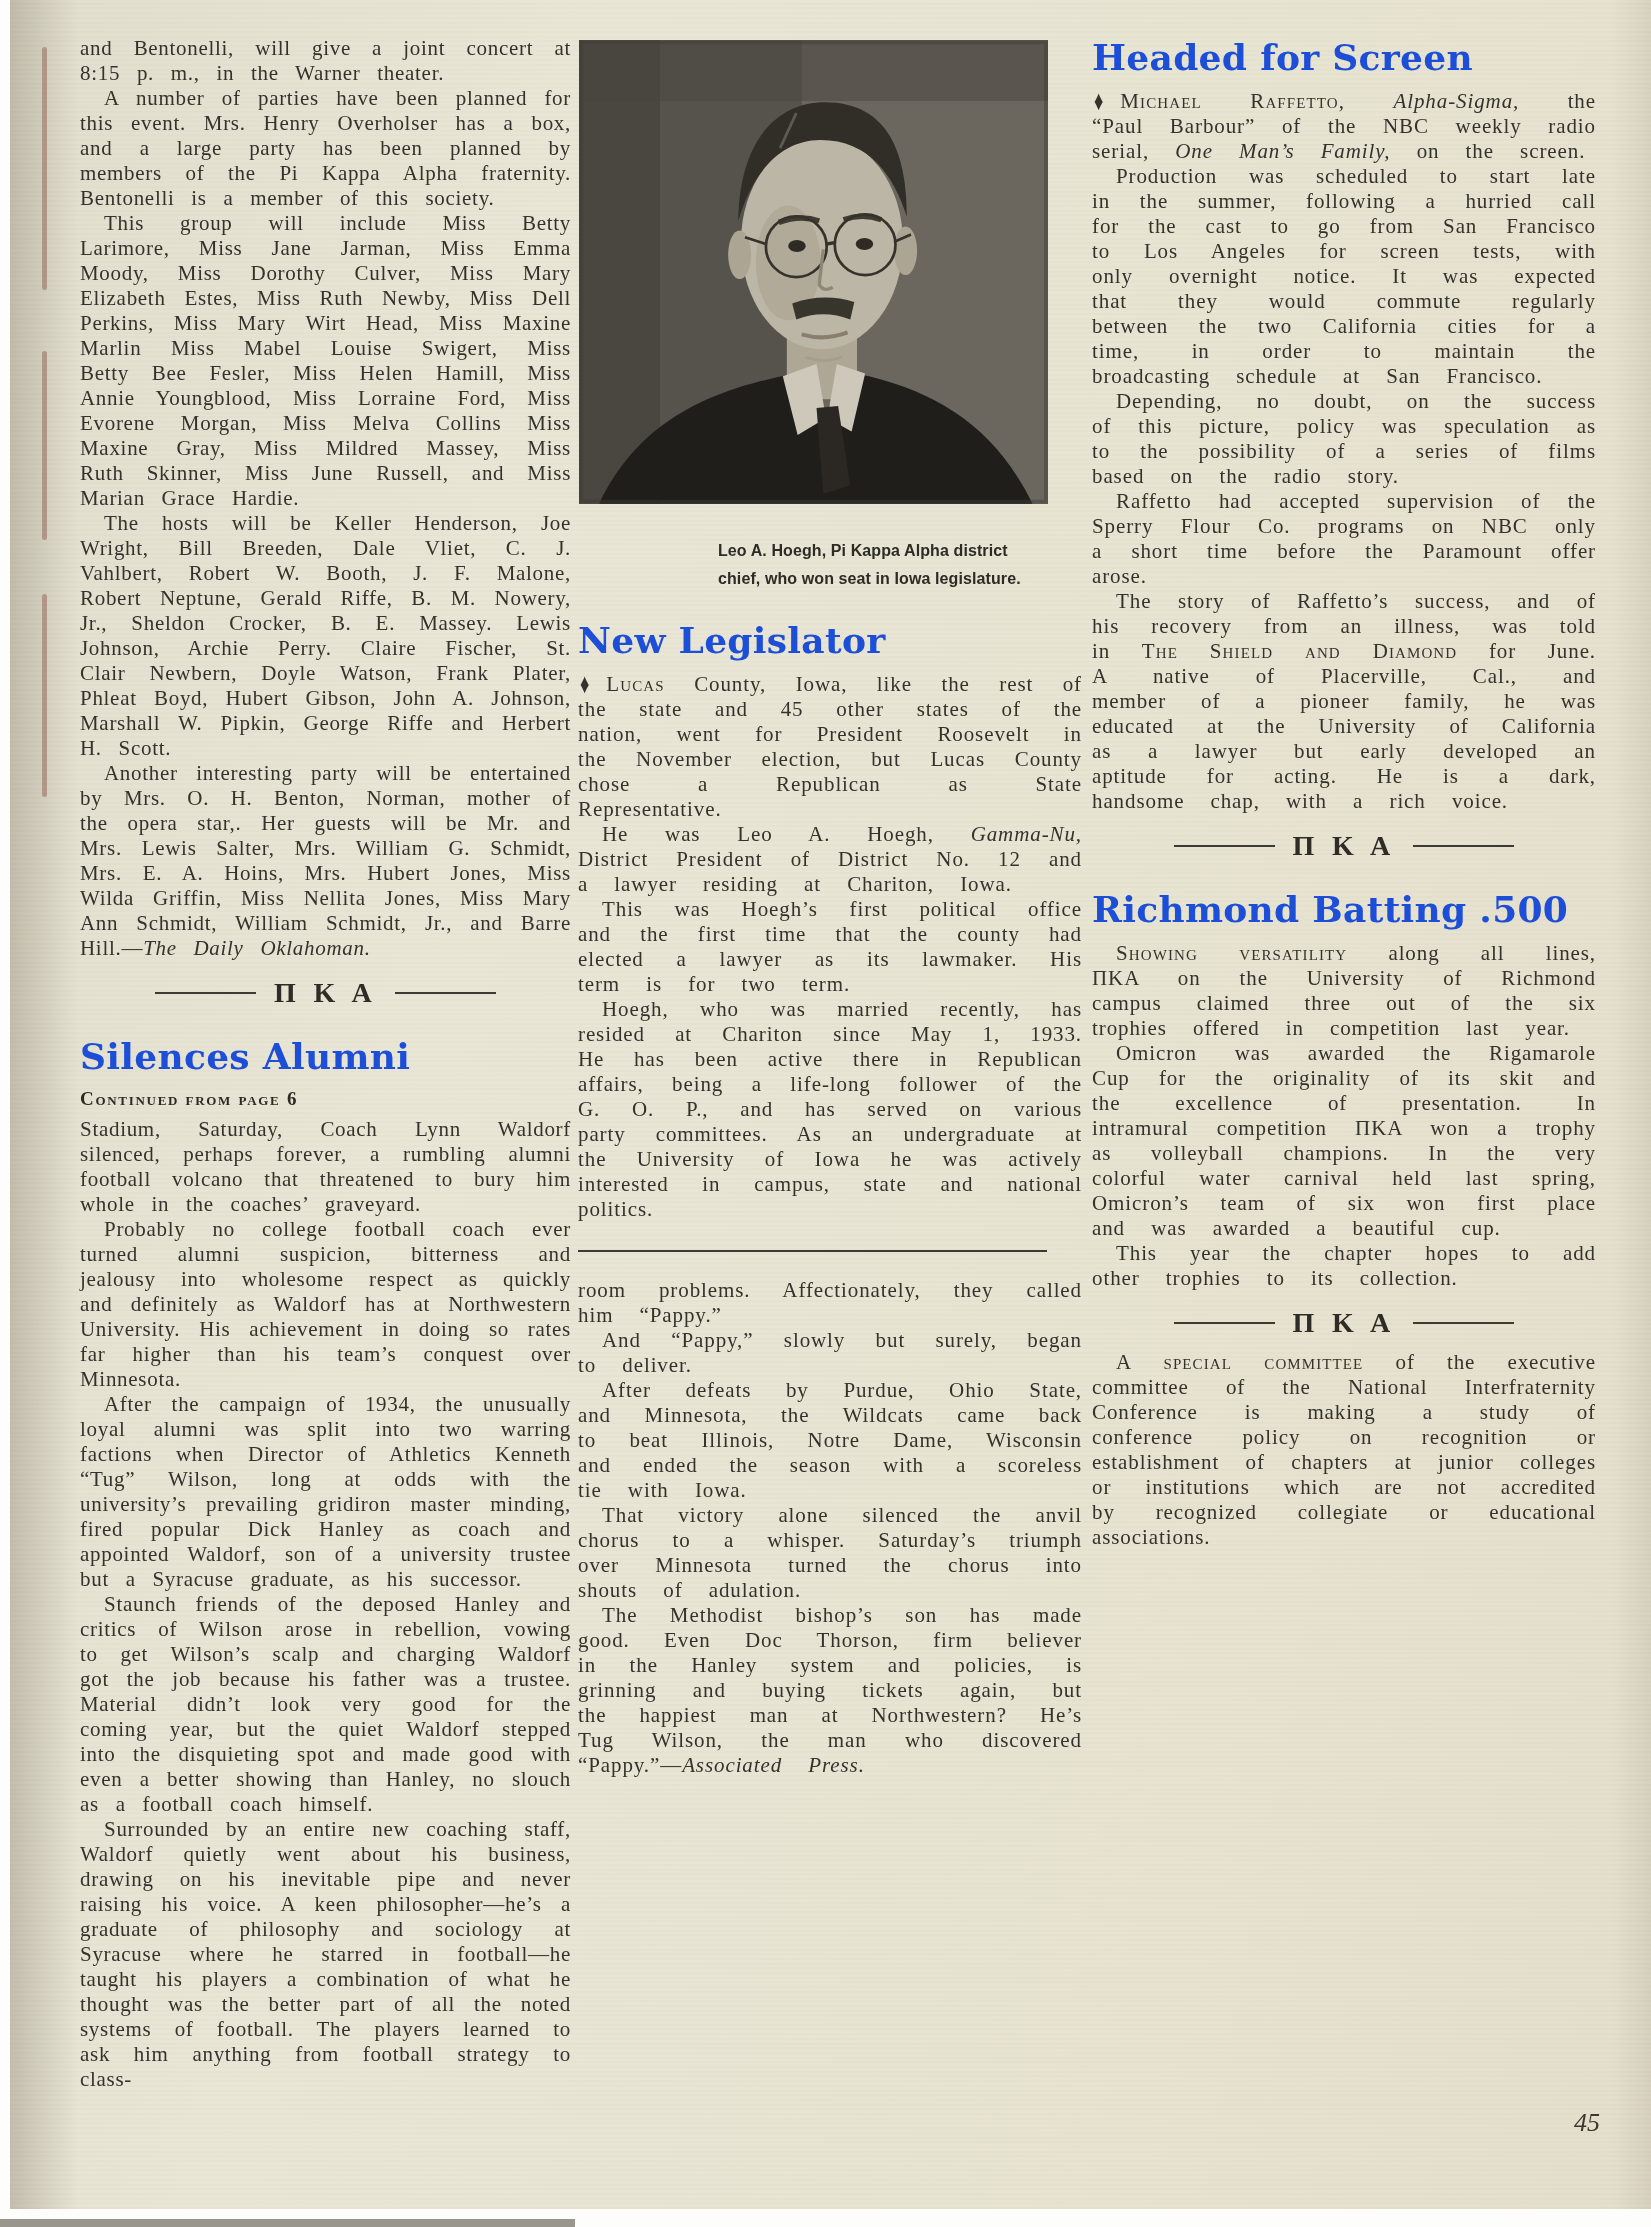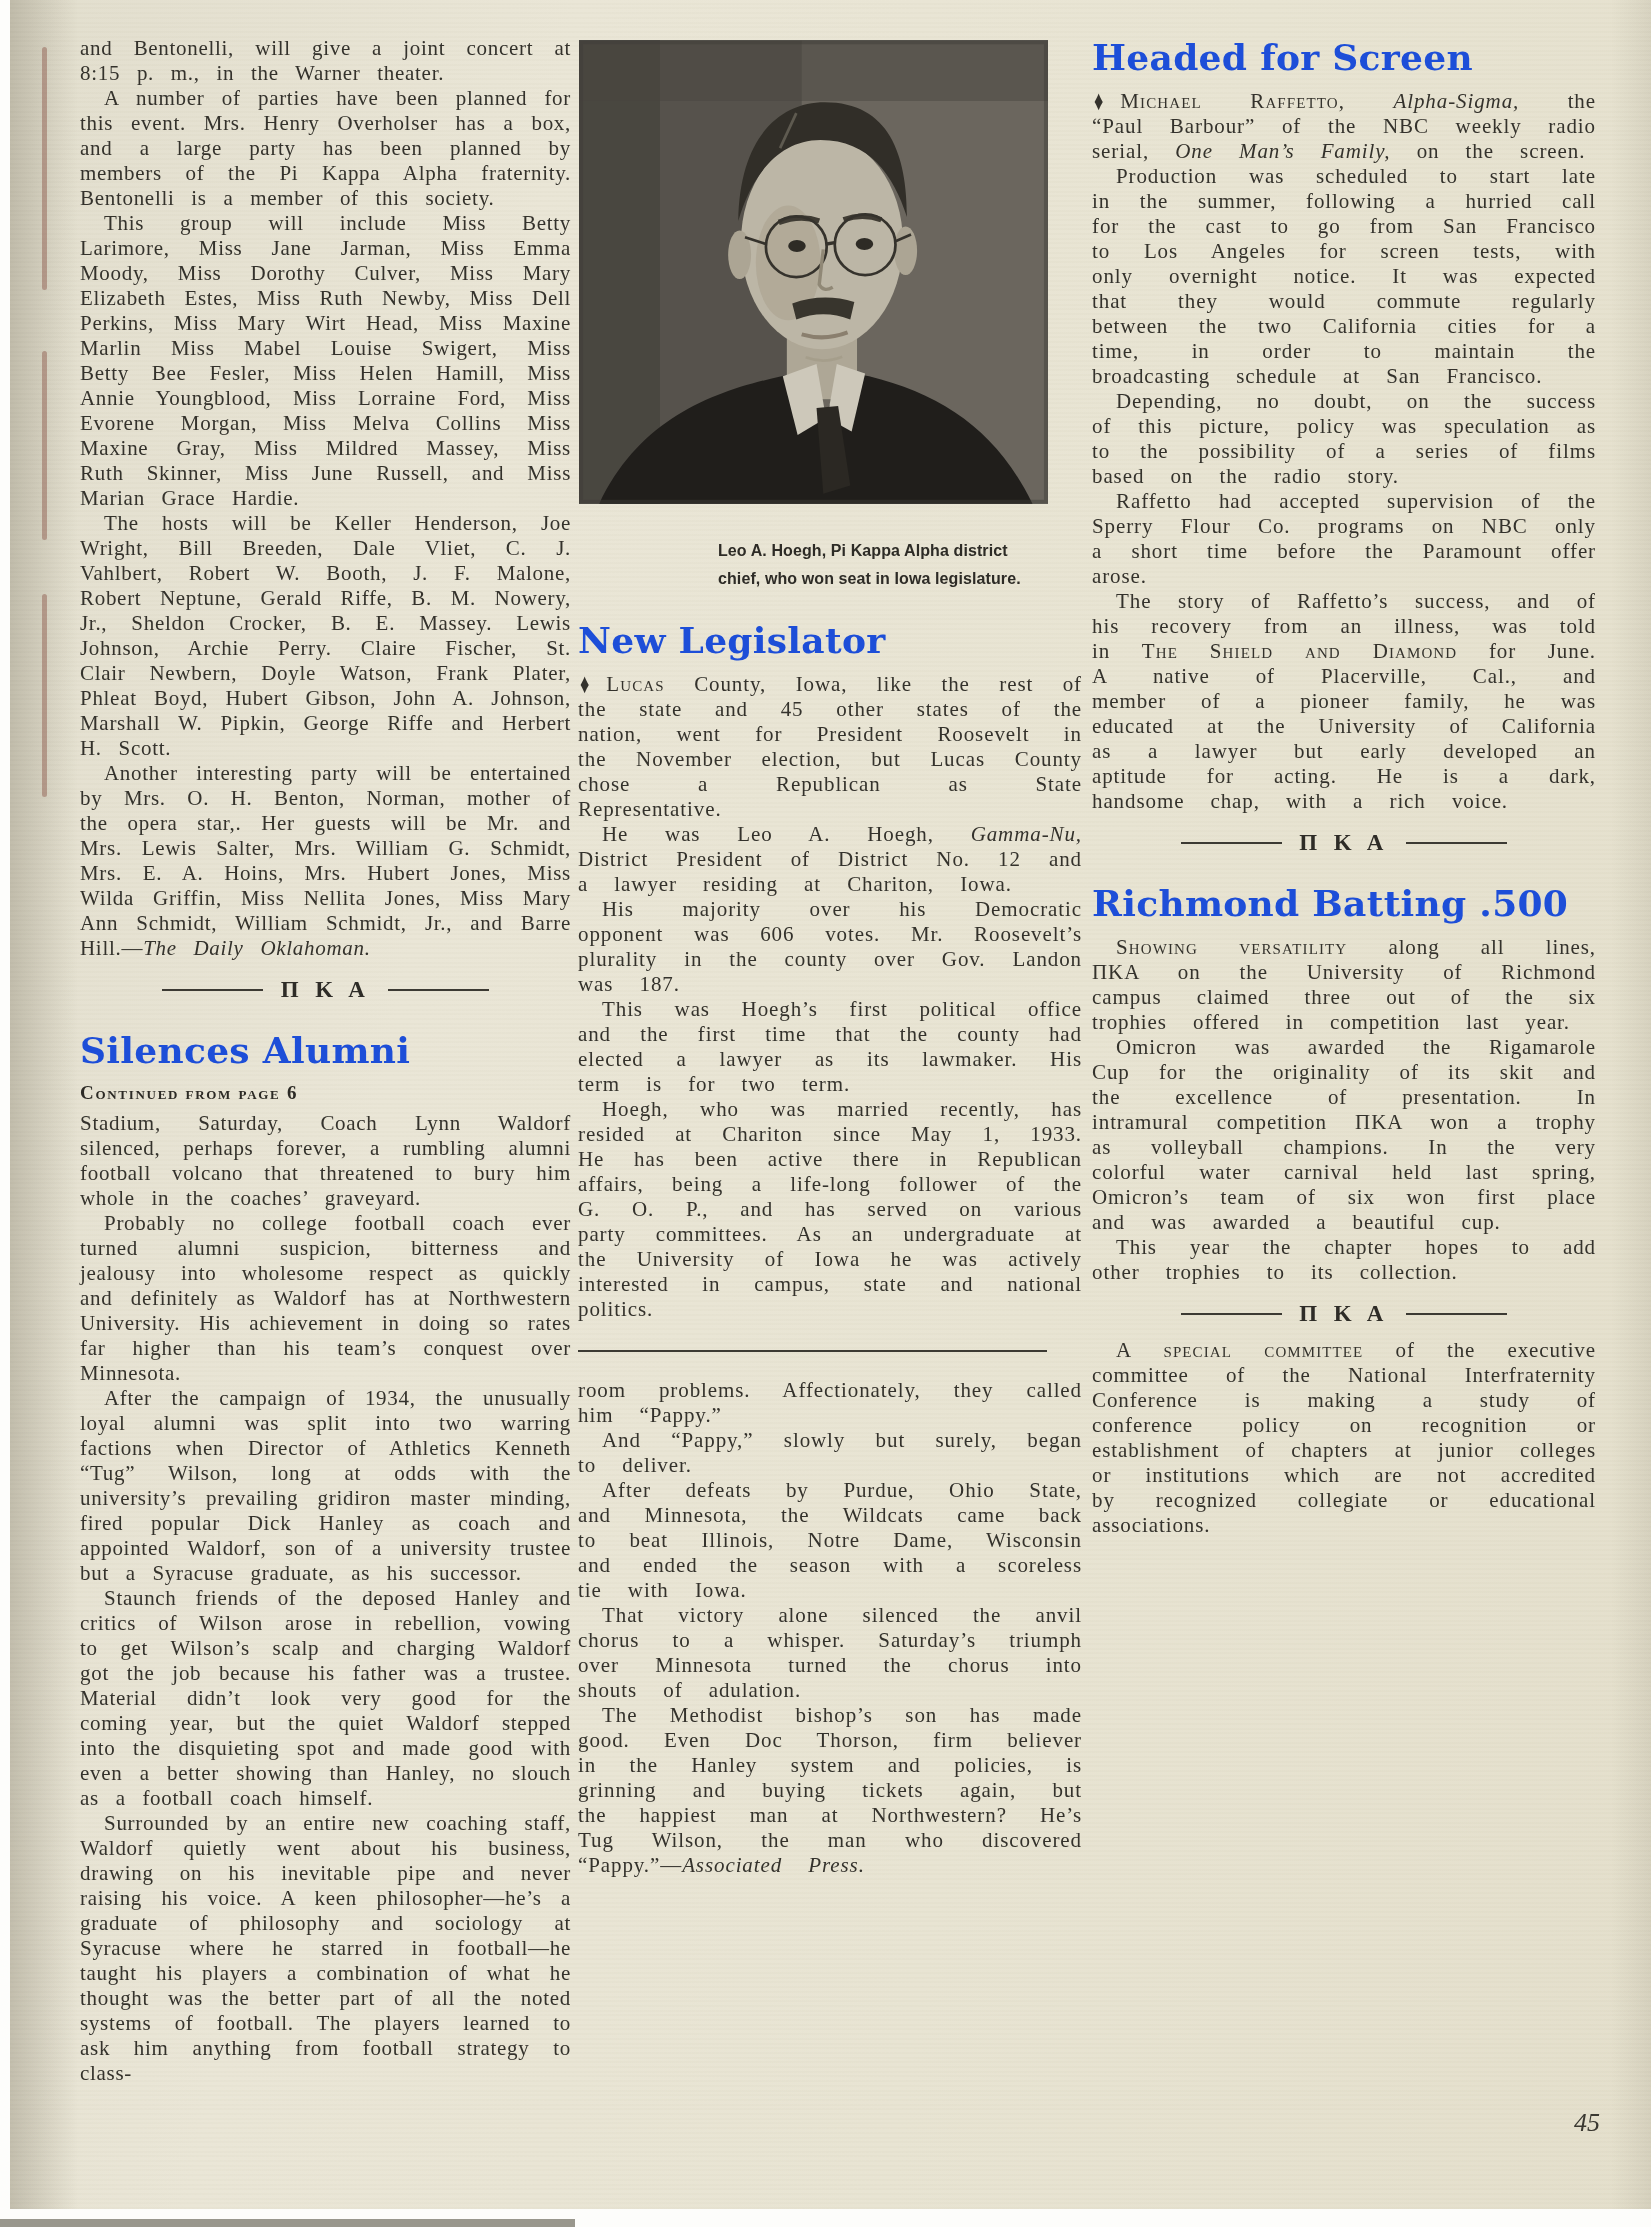--- a/index.html
+++ b/index.html
@@ -28,21 +28,21 @@
   .it{font-style:italic;}
   .dia{display:inline-block;transform:scale(0.85,1.28);margin:0 15px 0 1.4px;font-size:21.6px;line-height:1;}
 
   .heading{font-family:"DejaVu Serif",serif;font-weight:bold;font-size:36px;line-height:41px;
            color:#1d4ed8;letter-spacing:0.3px;margin:27px 0 10.8px 0;}
   .column .heading:first-child{margin-top:1.4px;}
   .kicker{font-weight:bold;font-variant:small-caps;font-size:19px;letter-spacing:1.7px;
           color:#2c2a25;margin:0 0 6.8px 0;}
   .divider{display:flex;align-items:center;justify-content:center;gap:17.6px;margin:16px auto 10.8px auto;}
   .divider .line{width:101px;height:2px;background:#3c3a33;}
-  .divider .label{font-family:"Liberation Serif",serif;font-weight:600;font-size:23px;
+  .divider .label{font-family:"Liberation Serif",serif;font-weight:600;font-size:28px;
                   letter-spacing:5.4px;color:#2e2c27;}
   .rule{width:469px;height:2px;background:#3c3a33;margin:28px 0 26px 0;}
 
   .photo{width:469px;height:464px;margin:4px 0 0 1.4px;}
   .photo svg{display:block;}
   .caption{font-family:"Liberation Sans",sans-serif;font-weight:bold;font-size:16px;
            line-height:28px;color:#2d2b26;width:329px;margin:33px 0 0 140px;letter-spacing:0.1px;}
 
   .page-number{position:absolute;left:1553px;top:2108px;width:47px;text-align:right;
                font-family:"Liberation Serif",serif;font-style:italic;font-size:26px;color:#3a3831;}
@@ -116,21 +116,20 @@
       <path d="M352,545 L384,542 L402,660 L362,672 Z" fill="#24211c"></path>
       <rect x="3" y="3" width="689" height="681" fill="none" stroke="#3a3733" stroke-width="6" opacity="0.45"></rect>
       <rect width="695" height="687" fill="#6b675e" opacity="0.10"></rect>
     </svg>
   </div>
 <div class="caption">Leo A. Hoegh, Pi Kappa Alpha district chief, who won seat in Iowa legislature.</div>
       <div class="heading">New Legislator</div>
       <div class="paras">
         <p class="para noind"><span class="dia">♦</span><span class="sc">Lucas</span><span> County, Iowa, like the rest of the state and 45 other states of the nation, went for President Roosevelt in the November election, but Lucas County chose a Republican as State Representative.</span></p>
         <p class="para"><span>He was Leo A. Hoegh, </span><span class="it">Gamma-Nu,</span><span> District President of District No. 12 and a lawyer residing at Chariton, Iowa.</span></p>
-        <p class="para"><span>His majority over his Democratic opponent was 606 votes. Mr. Roosevelt’s plurality in the county over Gov. Landon was 187.</span></p>
         <p class="para"><span>This was Hoegh’s first political office and the first time that the county had elected a lawyer as its lawmaker. His term is for two term.</span></p>
         <p class="para"><span>Hoegh, who was married recently, has resided at Chariton since May 1, 1933. He has been active there in Republican affairs, being a life-long follower of the G. O. P., and has served on various party committees. As an undergraduate at the University of Iowa he was actively interested in campus, state and national politics.</span></p>
       </div>
       <div class="rule"></div>
       <div class="paras">
         <p class="para noind"><span>room problems. Affectionately, they called him “Pappy.”</span></p>
         <p class="para"><span>And “Pappy,” slowly but surely, began to deliver.</span></p>
         <p class="para"><span>After defeats by Purdue, Ohio State, and Minnesota, the Wildcats came back to beat Illinois, Notre Dame, Wisconsin and ended the season with a scoreless tie with Iowa.</span></p>
         <p class="para"><span>That victory alone silenced the anvil chorus to a whisper. Saturday’s triumph over Minnesota turned the chorus into shouts of adulation.</span></p>
         <p class="para"><span>The Methodist bishop’s son has made good. Even Doc Thorson, firm believer in the Hanley system and policies, is grinning and buying tickets again, but the happiest man at Northwestern? He’s Tug Wilson, the man who discovered “Pappy.”—</span><span class="it">Associated Press.</span></p>

